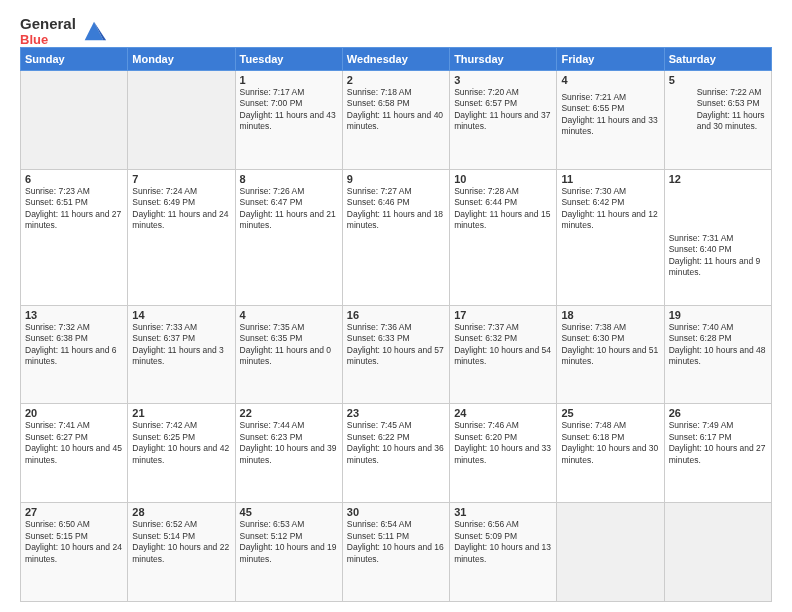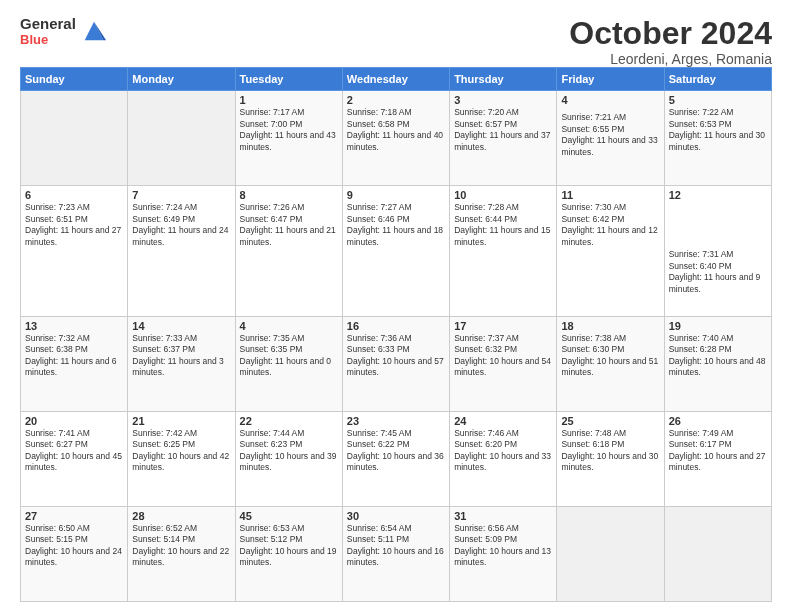--- a/index.html
+++ b/index.html
@@ -114,24 +114,20 @@
     <div class="logo">
       <div class="logo-text">
         <span class="logo-general">General</span>
         <span class="logo-blue">Blue</span>
       </div>
       <svg class="logo-icon" viewBox="0 0 30 30" xmlns="http://www.w3.org/2000/svg">
         <polygon points="5,25 25,25 15,5" fill="#3a7bd5"></polygon>
         <polygon points="15,5 28,25 25,25" fill="#2a5bb5"></polygon>
       </svg>
     </div>
-    <div class="title-block">
-      <div class="month-title">October 2024</div>
-      <div class="location">Leordeni, Arges, Romania</div>
-    </div>
   </div>
 
   <table class="calendar">
     <thead>
       <tr>
       <th>Sunday</th>
           <th>Monday</th>
           <th>Tuesday</th>
           <th>Wednesday</th>
           <th>Thursday</th>
@@ -162,21 +158,21 @@
 Daylight: 11 hours and 37 minutes.</div>
           </td>
           <td>
             <span class="day-number">4</span>
             <div class="day-info" style="white-space: pre-line; margin-top: 6px;">Sunrise: 7:21 AM
 Sunset: 6:55 PM
 Daylight: 11 hours and 33 minutes.</div>
           </td>
           <td>
             <span class="day-number">5</span>
-            <div class="day-info" style="white-space: pre-line;">Sunrise: 7:22 AM
+            <div class="day-info" style="white-space: pre-line; margin-left: 28px;">Sunrise: 7:22 AM
 Sunset: 6:53 PM
 Daylight: 11 hours and 30 minutes.</div>
           </td>
         </tr>
         <tr>
           <td>
             <span class="day-number">6</span>
             <div class="day-info" style="white-space: pre-line;">Sunrise: 7:23 AM
 Sunset: 6:51 PM
 Daylight: 11 hours and 27 minutes.</div>

